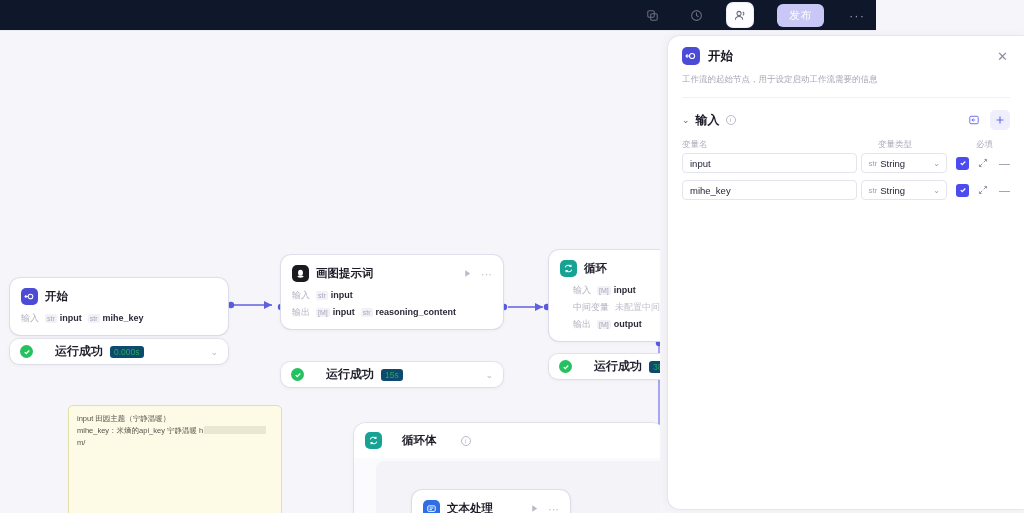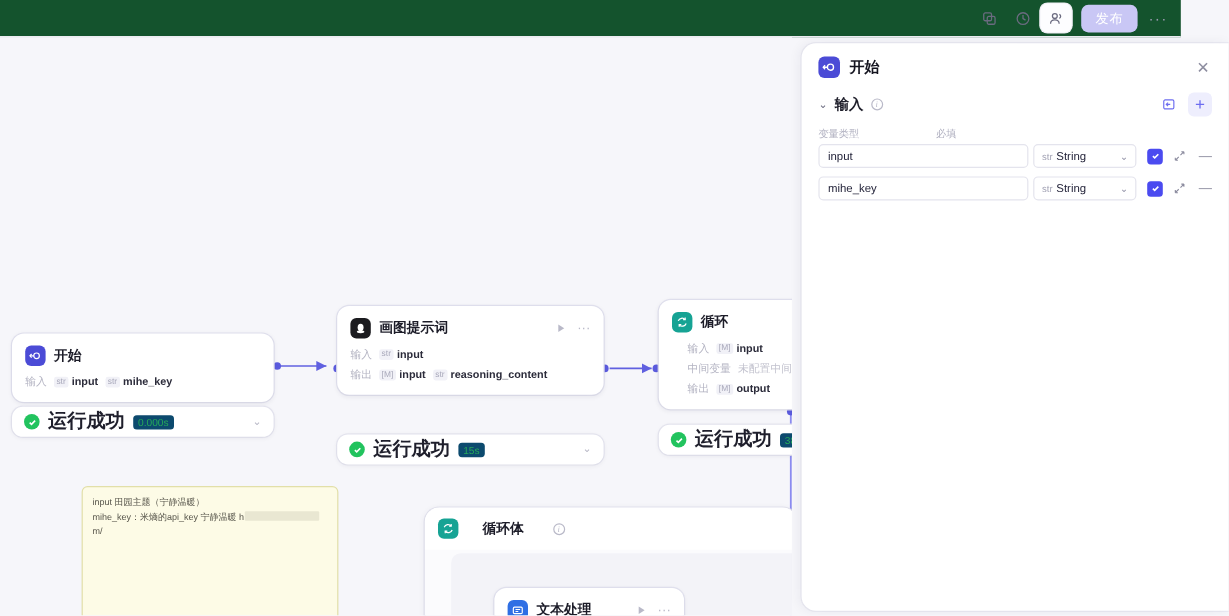--- a/index.html
+++ b/index.html
@@ -6,24 +6,24 @@
   html, body {
     width: 1024px; height: 513px;
     font-family: "Liberation Sans", "DejaVu Sans", sans-serif;
     background: #f6f6fa;
     overflow: hidden;
   }
   #root { position: relative; width: 1024px; height: 513px; }
 
   
   .topbar {
-    position: absolute; left: 0; top: 0; width: 984px; height: 31px;
-    background: #14532d; border-bottom: 1px solid #ececf2;
+    position: absolute; left: 0; top: 0; width: 876px; height: 31px;
+    background: #0f172a; border-bottom: 1px solid #ececf2;
     display: flex; align-items: center; justify-content: flex-end;
-    padding-right: 8px; gap: 2px;
+    padding-right: 8px; gap: 18px;
   }
   .tb-icon {
     width: 26px; height: 24px; border-radius: 6px;
     display: flex; align-items: center; justify-content: center;
     color: #6b6b80; cursor: pointer;
   }
   .tb-icon.boxed { background: #fdfdff; box-shadow: 0 0 0 1px #eeeef4; }
   .tb-publish {
     height: 23px; min-width: 42px; padding: 0 12px; margin-left: 6px; margin-right: 4px;
     border-radius: 6px; background: #c9c7f5; color: #ffffff;
@@ -73,21 +73,21 @@
 
   
   .status {
     position: absolute; background: #ffffff; border-radius: 9px;
     box-shadow: 0 1px 4px rgba(30,30,60,.07), 0 0 0 1px rgba(230,230,240,.9);
     display: flex; align-items: center; gap: 7px; padding: 0 10px;
   }
   .sdot { width: 13px; height: 13px; border-radius: 50%; background: #22c35e;
     display:flex; align-items:center; justify-content:center; flex:none; }
   .sdot svg { display:block; }
-  .stext { font-size: 16px; color: #1f1f2c; font-weight: bold; }
+  .stext { font-size: 12px; color: #1f1f2c; font-weight: bold; margin-left: 15px; }
   .sbadge { font-size: 8.5px; color: #25a85a; background: #0c4a6e; border-radius: 3px;
     padding: 1px 4px; }
   .schev { margin-left: auto; color: #b8b8c6; font-size: 9px; }
 
   
   .note {
     position: absolute; background: #fdfbe6; border: 1px solid #e2dfa8;
     border-radius: 5px; padding: 7px 8px;
     font-size: 7.5px; line-height: 12px; color: #56544a;
   }
@@ -390,20 +390,21 @@
         <div class="p-ico">
           <svg width="12" height="12" viewBox="0 0 16 16" fill="none" stroke="#fff" stroke-width="1.5">
             <circle cx="9.4" cy="8" r="3.4"></circle>
               <path d="M6 8H1.6"></path>
               <path d="M3.4 5.8 1.4 8l2 2.2"></path>
           </svg>
         </div>
         <div class="p-name">开始</div>
         <div class="p-close">✕</div>
       </div>
+      <div class="p-desc">工作流的起始节点，用于设定启动工作流需要的信息</div>
     </div>
 
     <div class="sec-head">
       <span class="chev">⌄</span>
       <span class="sec-title">输入</span>
       <span class="info-i">i</span>
       <span class="sec-actions">
         <span class="sq-btn">
           <svg width="12" height="12" viewBox="0 0 16 16" fill="none" stroke="currentColor" stroke-width="1.3">
             <rect x="2.4" y="3" width="11.2" height="10" rx="1.6"></rect>
@@ -413,20 +414,21 @@
         </span>
         <span class="sq-btn filled">
           <svg width="12" height="12" viewBox="0 0 16 16" fill="none" stroke="currentColor" stroke-width="1.5">
             <path d="M8 3.4v9.2M3.4 8h9.2"></path>
           </svg>
         </span>
       </span>
     </div>
 
     <div class="cols">
+      <span class="c1">变量名</span>
       <span class="c2">变量类型</span>
       <span class="c3">必填</span>
     </div>
 
     <div class="rows">
       <div class="vrow">
         <input class="vinput" value="input" style="">
         <div class="vsel">
           <span class="stype">str</span>
           <span>String</span>

